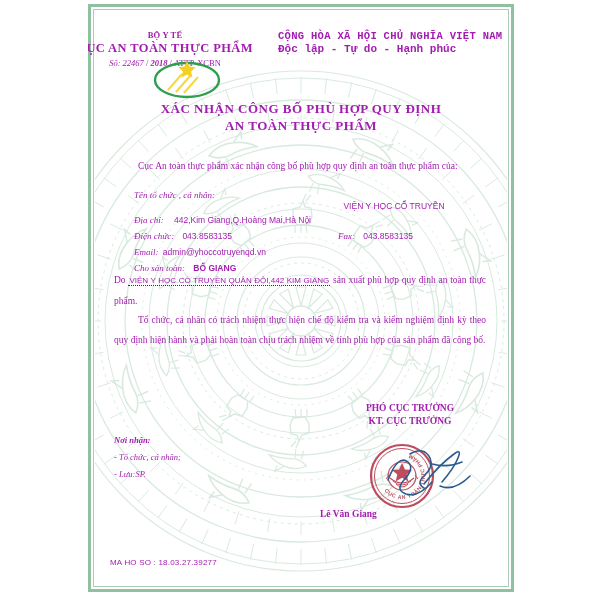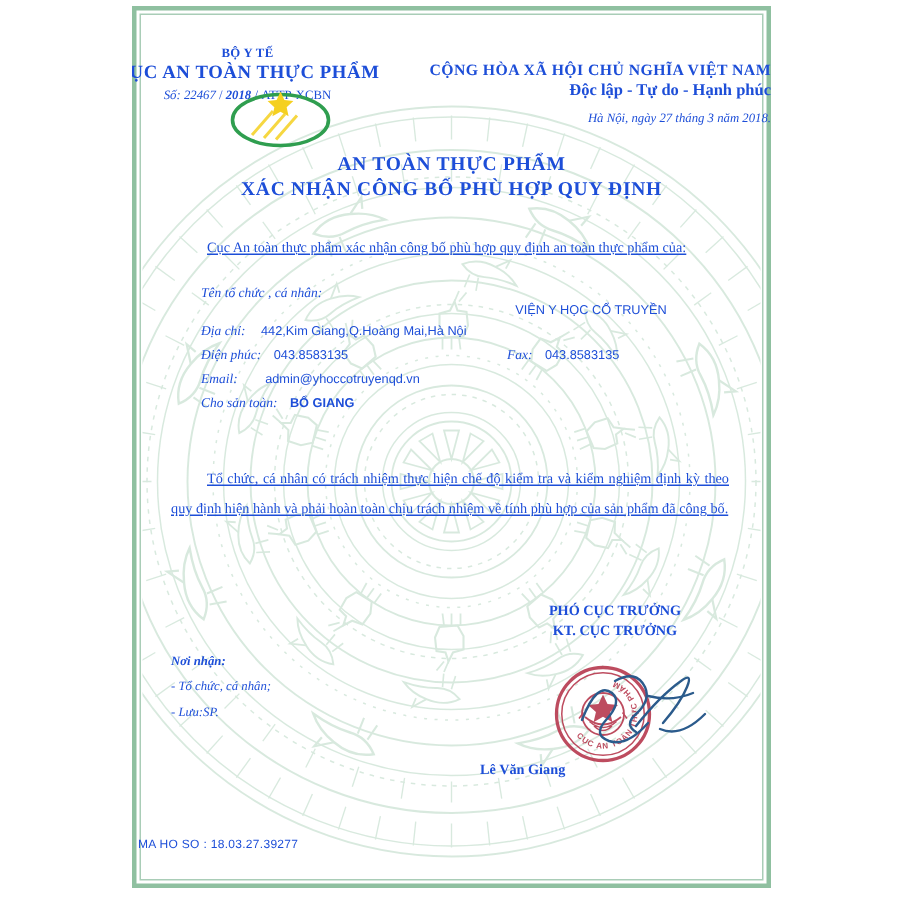--- a/index.html
+++ b/index.html
@@ -14,47 +14,47 @@
   .border-outer{position:absolute;inset:0;border:3px solid #8fc0a0;}
   .border-inner{position:absolute;inset:5px;border:1px solid #a9cdb7;}
 
   
   .wm{position:absolute;left:7px;top:7px;width:412px;height:574px;
       overflow:hidden;opacity:.55;}
   .wm svg{position:absolute;left:50%;top:54%;transform:translate(-50%,-50%);}
 
   
   .content{position:absolute;left:0;top:0;width:362px;height:588px;
-           color:#1d4ed8;}
+           color:#a21caf;}
 
   
   .hdr{position:absolute;top:26px;left:0;width:426px;height:48px;}
   .hdr-l{position:absolute;left:-48px;top:0;width:250px;text-align:center;}
-  .hdr-r{position:absolute;left:190px;top:12px;width:236px;text-align:right;}
+  .hdr-r{position:absolute;left:190px;top:0;width:236px;text-align:left;font-family:Liberation Mono, monospace;}
   .t-boyte{font-size:8.5px;font-weight:bold;letter-spacing:.2px;}
   .t-cuc{font-size:12.5px;font-weight:bold;letter-spacing:.4px;margin-top:1px;}
   .t-so{font-size:8.5px;font-style:italic;margin-top:2px;}
   .t-so b{font-style:italic;font-weight:bold;text-align:right;}
   .t-so .plain{font-style:normal;font-family:"Liberation Serif",serif;}
   .t-cong{font-size:10.5px;font-weight:bold;letter-spacing:.3px;}
   .t-doc{font-size:11px;font-weight:bold;margin-top:1px;}
   .t-date{font-size:8.5px;font-style:italic;margin-top:7px;}
 
   
   .gstamp{position:absolute;left:62px;top:30px;width:74px;height:40px;}
 
   
   .title{position:absolute;top:96px;left:0;width:426px;text-align:center;
          font-size:13px;font-weight:bold;letter-spacing:.5px;line-height:17px;}
 
   
   .body{position:absolute;top:152px;left:0;width:426px;font-size:9.5px;
         line-height:20px;}
   .p{margin:0;padding:0 28px 0 26px;text-align:justify;}
-  .p.ind{text-indent:24px;text-decoration:underline;}
+  .p.ind{text-indent:24px;}
 
   .fields{position:absolute;top:186px;left:0;width:426px;font-size:9px;}
   .frow{position:relative;height:14px;padding-left:46px;}
   .lab{font-style:italic;}
   .val{font-family:"Liberation Sans",sans-serif;font-size:8.5px;}
 
   .orgname{position:absolute;left:196px;top:0px;width:220px;text-align:center;
            font-family:"Liberation Sans",sans-serif;font-size:8.5px;
            line-height:11px;}
   .faxcol{position:absolute;left:250px;}
@@ -73,21 +73,21 @@
        font-size:9.5px;font-weight:bold;line-height:13px;}
   .signer{position:absolute;top:505px;left:232px;width:180px;
           text-align:left;font-size:9.5px;font-weight:bold;}
   .seal{position:absolute;left:268px;top:438px;width:92px;height:72px;}
   .scribble{position:absolute;left:292px;top:436px;width:110px;height:64px;}
 
   .recv{position:absolute;top:428px;left:26px;font-size:8.5px;
         font-style:italic;line-height:17px;}
   .recv .hd{font-weight:bold;}
 
-  .mhs{position:absolute;top:554px;left:4px;
+  .mhs{position:absolute;top:554px;left:22px;
        font-family:"Liberation Sans",sans-serif;font-size:8px;
        letter-spacing:.2px;}
 </style>
 </head>
 <body>
 
 <div id="page">
 
   <div class="sheet">
 
@@ -362,71 +362,75 @@
             <span class="plain">/</span>
             <b>2018</b>
             <span class="plain">/</span>
             <span class="plain">ATTP-XCBN</span>
           </div>
         </div>
 
         <div class="hdr-r">
           <div class="t-cong">CỘNG HÒA XÃ HỘI CHỦ NGHĨA VIỆT NAM</div>
           <div class="t-doc">Độc lập - Tự do - Hạnh phúc</div>
-          <div class="t-date">Hà Nội, ngày  27  tháng   3   năm 2018.</div>
         </div>
 
         <div class="gstamp">
           <svg width="74" height="40" viewBox="0 0 74 40">
             <ellipse cx="37" cy="20" rx="32" ry="17" fill="none" stroke="#2f9e4f" stroke-width="2.4"></ellipse>
             <path d="M37 1 l2.6 5.6 l6 .7 l-4.5 4.2 l1.3 6 l-5.4 -3 l-5.4 3 l1.3 -6 l-4.5 -4.2 l6 -.7 z" fill="#f5d020" stroke="none"></path>
             <path d="M18 30 L32 14 M26 32 L40 16 M34 33 L48 17" stroke="#f5d020" stroke-width="2" fill="none" opacity=".85"></path>
           </svg>
         </div>
       </div>
 
       <div class="title">
+        <div>XÁC NHẬN CÔNG BỐ PHÙ HỢP QUY ĐỊNH</div>
         <div>AN TOÀN THỰC PHẨM</div>
-        <div>XÁC NHẬN CÔNG BỐ PHÙ HỢP QUY ĐỊNH</div>
       </div>
 
       <div class="body">
         <p class="p ind">Cục An toàn thực phẩm xác nhận công bố phù hợp quy định an toàn thực phẩm của:</p>
       </div>
 
       <div class="fields">
         <div class="frow">
           <span class="lab">Tên tổ chức , cá nhân:</span>
           <span class="orgname">
             <br>
             <span>VIỆN Y HỌC CỔ TRUYỀN</span>
           </span>
         </div>
         <div class="frow" style="height:16px;margin-top:11px;">
           <span class="lab">Địa chỉ:</span>
           <span class="val" style="margin-left:8px;">442,Kim Giang,Q.Hoàng Mai,Hà Nội</span>
         </div>
         <div class="frow" style="height:16px;">
-          <span class="lab">Điện phúc:</span>
+          <span class="lab">Điện chức:</span>
           <span class="val" style="margin-left:6px;">043.8583135</span>
           <span class="faxcol">
             <span class="lab">Fax:</span>
             <span class="val" style="margin-left:6px;">043.8583135</span>
           </span>
         </div>
         <div class="frow" style="height:16px;">
           <span class="lab">Email:</span>
-          <span class="val" style="margin-left:16px;">admin@yhoccotruyenqd.vn</span>
+          <span class="val" style="margin-left:2px;">admin@yhoccotruyenqd.vn</span>
         </div>
         <div class="frow" style="height:16px;">
           <span class="lab">Cho sản toàn:</span>
           <span class="val" style="margin-left:6px;font-weight:bold;">BỔ GIANG</span>
         </div>
       </div>
 
+      <div class="doline">
+        <span>Do</span>
+        <span class="ul">VIỆN Y HỌC CỔ TRUYỀN QUÂN ĐỘI,442 KIM GIANG</span>
+        <span>sản xuất phù hợp quy định an toàn thực phẩm.</span>
+      </div>
 
       <div class="body para2">
         <p class="p ind">Tổ chức, cá nhân có trách nhiệm thực hiện chế độ kiểm tra và kiểm nghiệm định kỳ theo quy định hiện hành và phải hoàn toàn chịu trách nhiệm về tính phù hợp của sản phẩm đã công bố.</p>
       </div>
 
 
       <div class="sig">
         <div>PHÓ CỤC TRƯỞNG</div>
         <div>KT. CỤC TRƯỞNG</div>
       </div>

